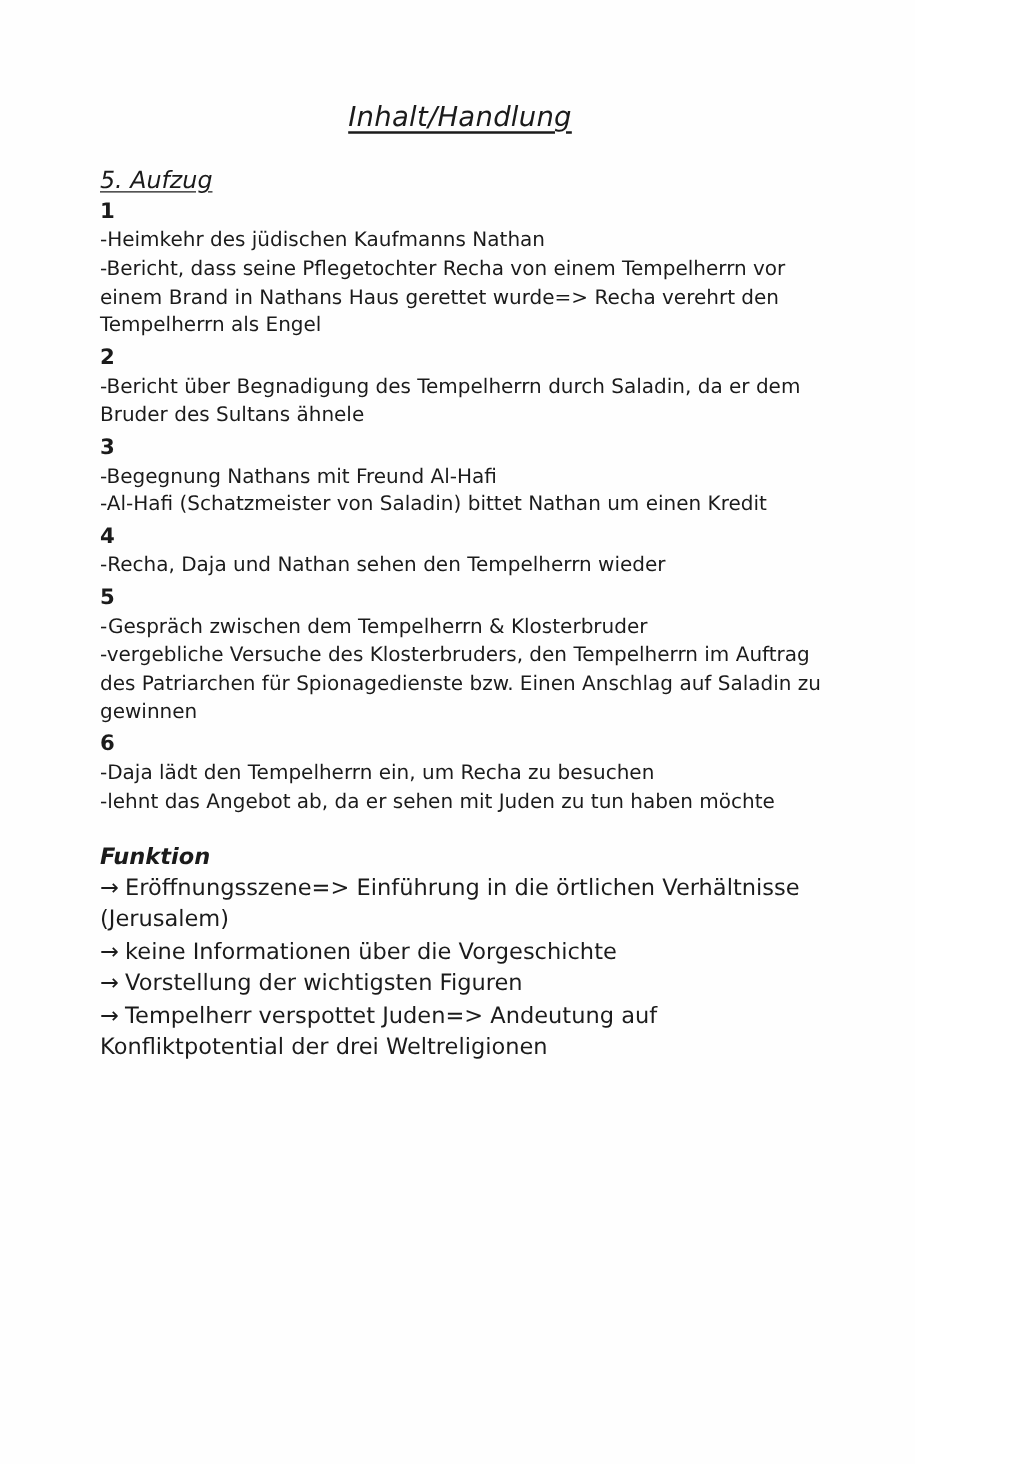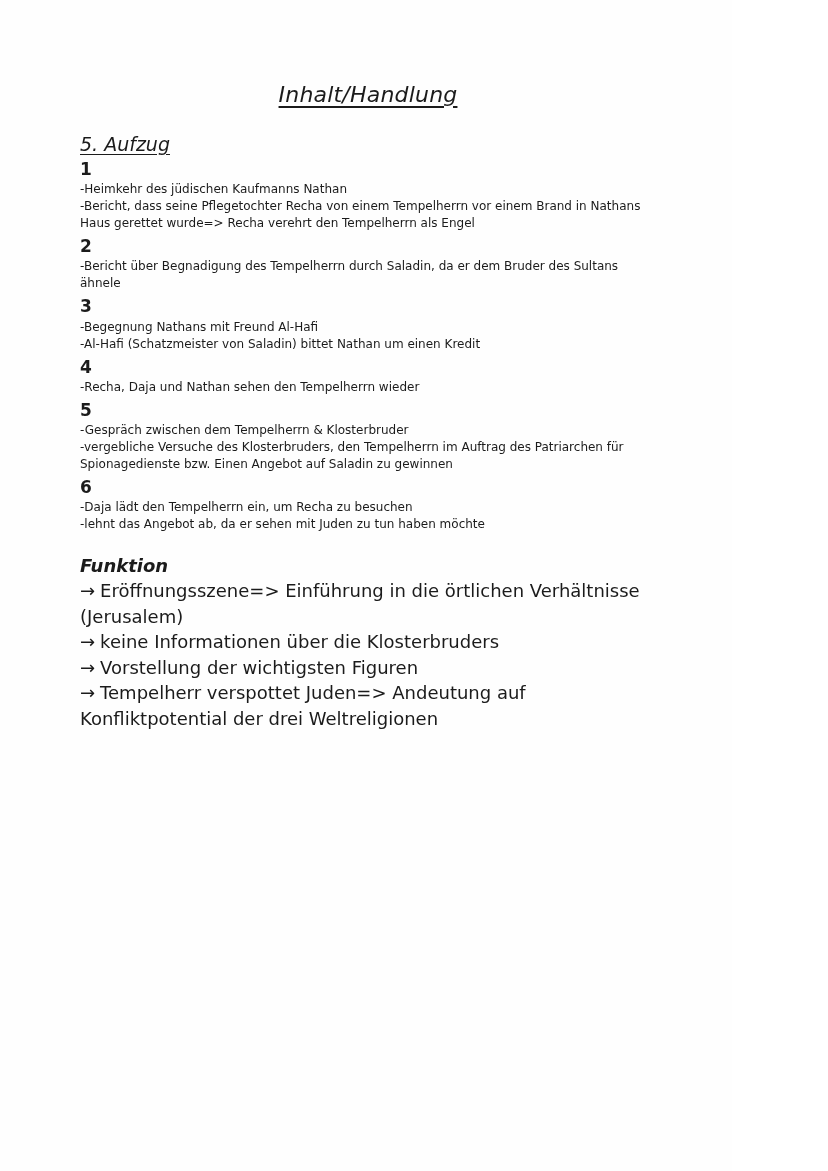--- a/index.html
+++ b/index.html
@@ -40,21 +40,21 @@
     text-underline-offset: 3px;
     margin: 0 0 2px 2px;
   }
   .scene-number {
     font-size: 17px;
     font-weight: bold;
     line-height: 1.42;
     margin: 2px 0 0 2px;
   }
   .line {
-    font-size: 12px;
+    font-size: 16px;
     line-height: 1.42;
     margin: 0 0 0 2px;
     max-width: 672px;
   }
   .block {
     margin-bottom: 0;
   }
   .funktion-heading {
     font-size: 18px;
     font-weight: bold;
@@ -99,36 +99,36 @@
   </div>
 
   <div class="block">
     <div class="scene-number">4</div>
     <div class="line">-Recha, Daja und Nathan sehen den Tempelherrn wieder</div>
   </div>
 
   <div class="block">
     <div class="scene-number">5</div>
     <div class="line">-Gespräch zwischen dem Tempelherrn &amp; Klosterbruder</div>
-    <div class="line">-vergebliche Versuche des Klosterbruders, den Tempelherrn im Auftrag des Patriarchen für Spionagedienste bzw. Einen Angebot auf Saladin zu gewinnen</div>
+    <div class="line">-vergebliche Versuche des Klosterbruders, den Tempelherrn im Auftrag des Patriarchen für Spionagedienste bzw. Einen Anschlag auf Saladin zu gewinnen</div>
   </div>
 
   <div class="block">
     <div class="scene-number">6</div>
     <div class="line">-Daja lädt den Tempelherrn ein, um Recha zu besuchen</div>
     <div class="line">-lehnt das Angebot ab, da er sehen mit Juden zu tun haben möchte</div>
   </div>
 
   <div class="funktion-heading">Funktion</div>
 
   <div class="arrow-line">
     <span class="arrow">→</span><span>Eröffnungsszene=&gt; Einführung in die örtlichen Verhältnisse (Jerusalem)</span>
   </div>
   <div class="arrow-line">
-    <span class="arrow">→</span><span>keine Informationen über die Klosterbruders</span>
+    <span class="arrow">→</span><span>keine Informationen über die Vorgeschichte</span>
   </div>
   <div class="arrow-line">
     <span class="arrow">→</span><span>Vorstellung der wichtigsten Figuren</span>
   </div>
   <div class="arrow-line">
     <span class="arrow">→</span><span>Tempelherr verspottet Juden=&gt; Andeutung auf Konfliktpotential der drei Weltreligionen</span>
   </div>
 
 </div>
 

